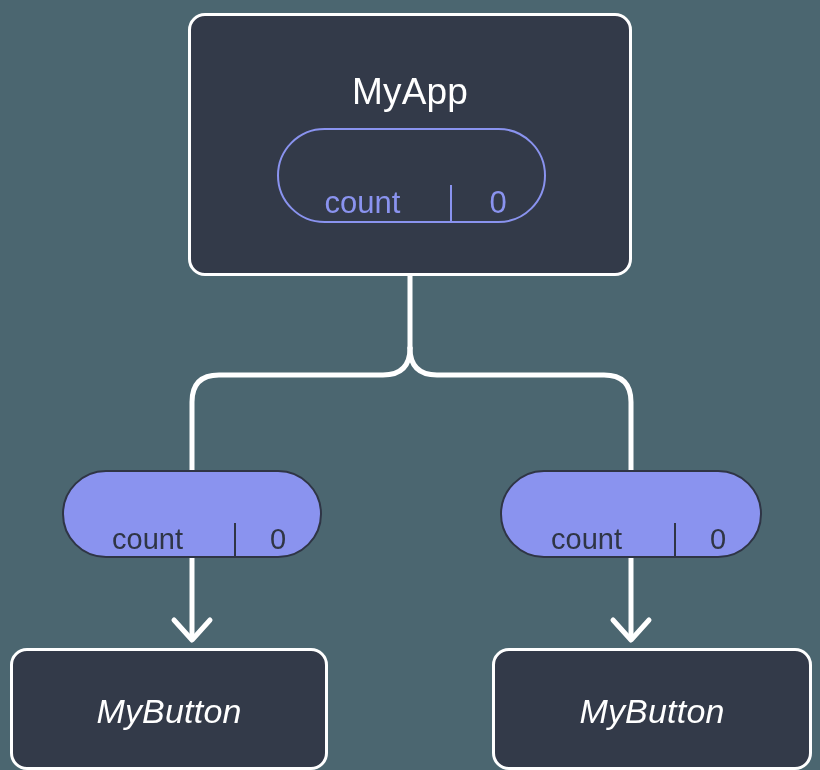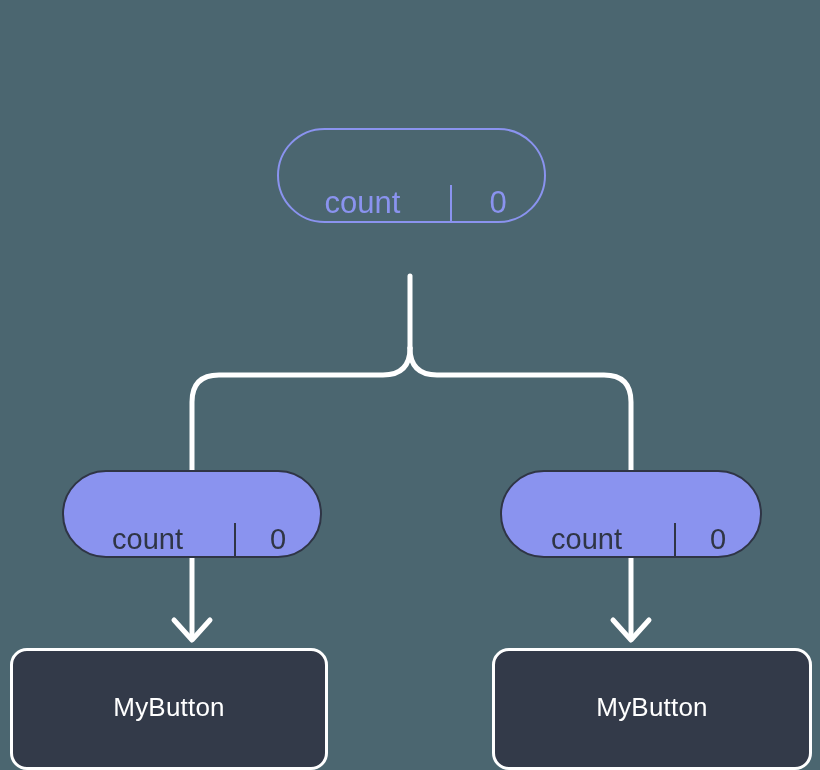--- a/index.html
+++ b/index.html
@@ -69,21 +69,22 @@
   #btn-box-right {
     left: 492px;
     top: 648px;
     width: 320px;
     height: 122px;
     border-bottom-left-radius: 17px;
     border-bottom-right-radius: 17px;
   }
   .comp-box.leaf .comp-title {
     top: 41px;
-    font-size: 26px;
+    font-size: 34px;
+    font-style: italic;
   }
 
   
   .pill {
     position: absolute;
     display: flex;
     align-items: flex-end;
     box-sizing: border-box;
     border-radius: 999px;
     overflow: hidden;
@@ -166,20 +167,23 @@
 
     <path d="M 410 348 Q 410 375 437 375 L 604 375 Q 631 375 631 402 L 631 470" fill="none" stroke="#FFFFFF" stroke-width="5" stroke-linecap="round" stroke-linejoin="round"></path>
 
     <path d="M 192 558 L 192 640" fill="none" stroke="#FFFFFF" stroke-width="5" stroke-linecap="butt"></path>
     <path d="M 174 620 L 192 640 L 210 620" fill="none" stroke="#FFFFFF" stroke-width="5" stroke-linecap="round" stroke-linejoin="round"></path>
 
     <path d="M 631 558 L 631 640" fill="none" stroke="#FFFFFF" stroke-width="5" stroke-linecap="butt"></path>
     <path d="M 613 620 L 631 640 L 649 620" fill="none" stroke="#FFFFFF" stroke-width="5" stroke-linecap="round" stroke-linejoin="round"></path>
   </svg>
 
+  <div id="app-box" class="comp-box">
+    <div class="comp-title">MyApp</div>
+  </div>
 
   <div id="app-pill" class="pill outline">
     <div class="pill-name">count</div>
     <div class="pill-value">0</div>
   </div>
 
   <div id="pill-left" class="pill filled">
     <div class="pill-name">count</div>
     <div class="pill-value">0</div>
   </div>

